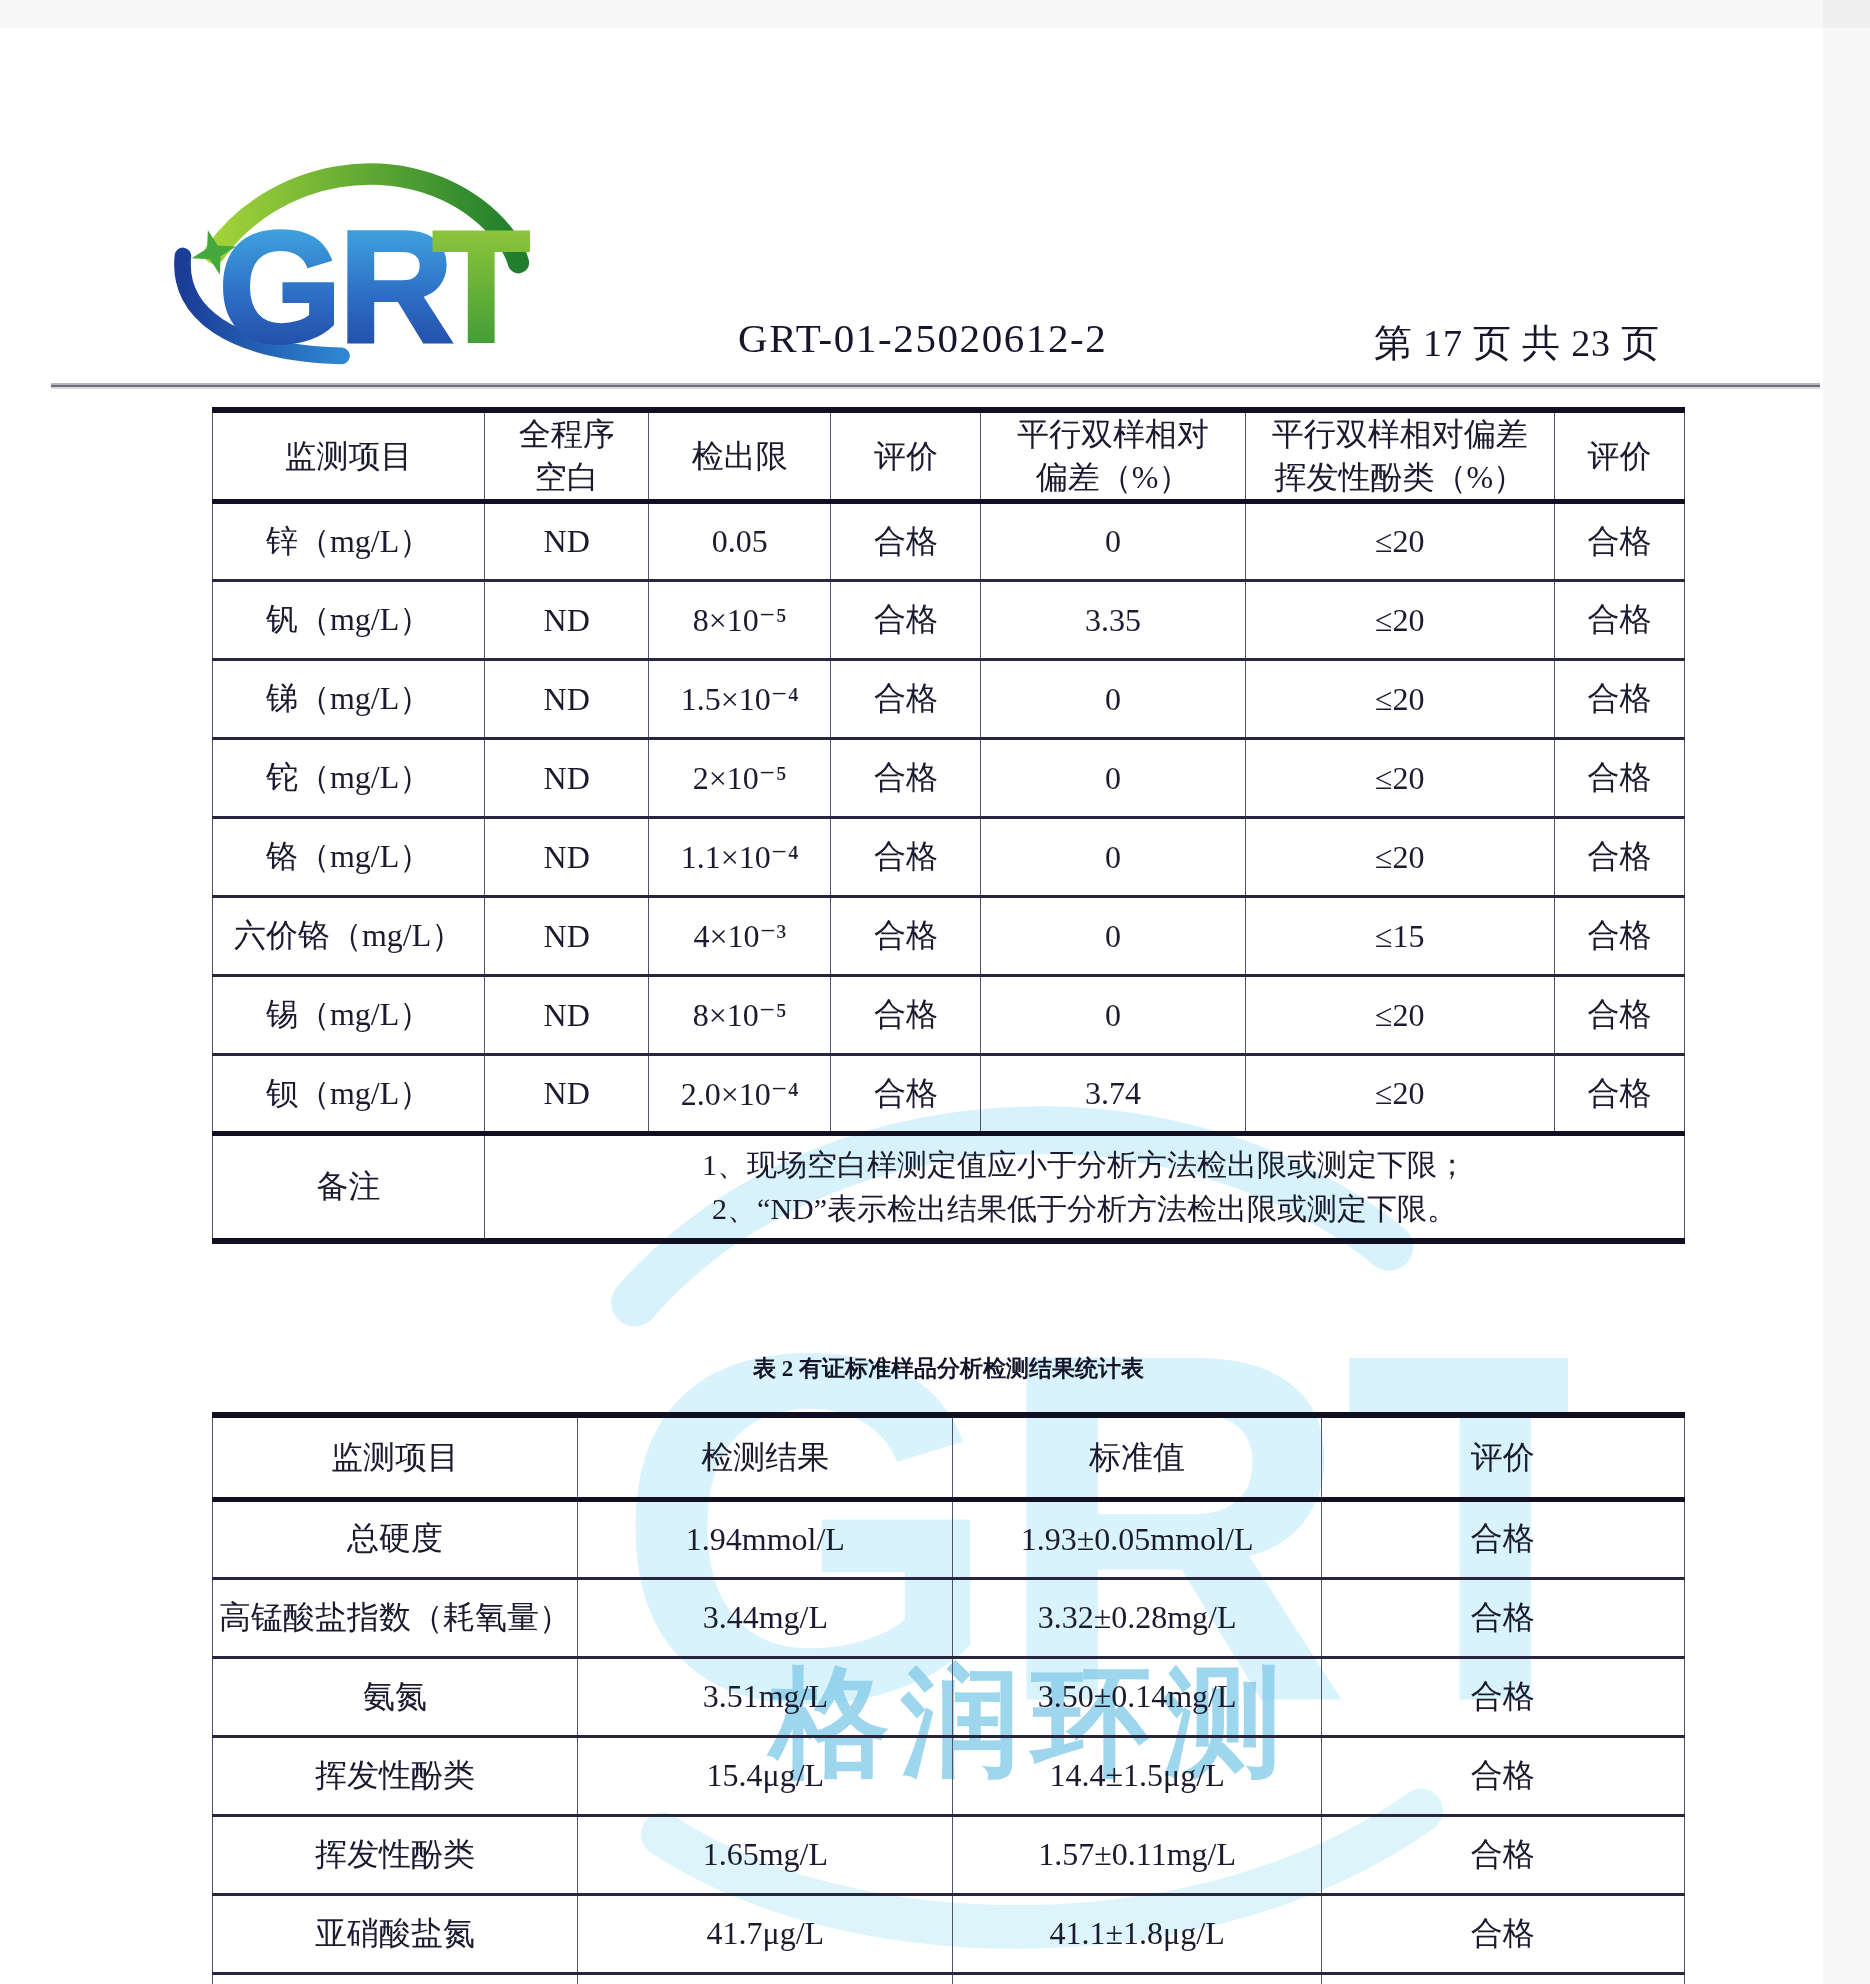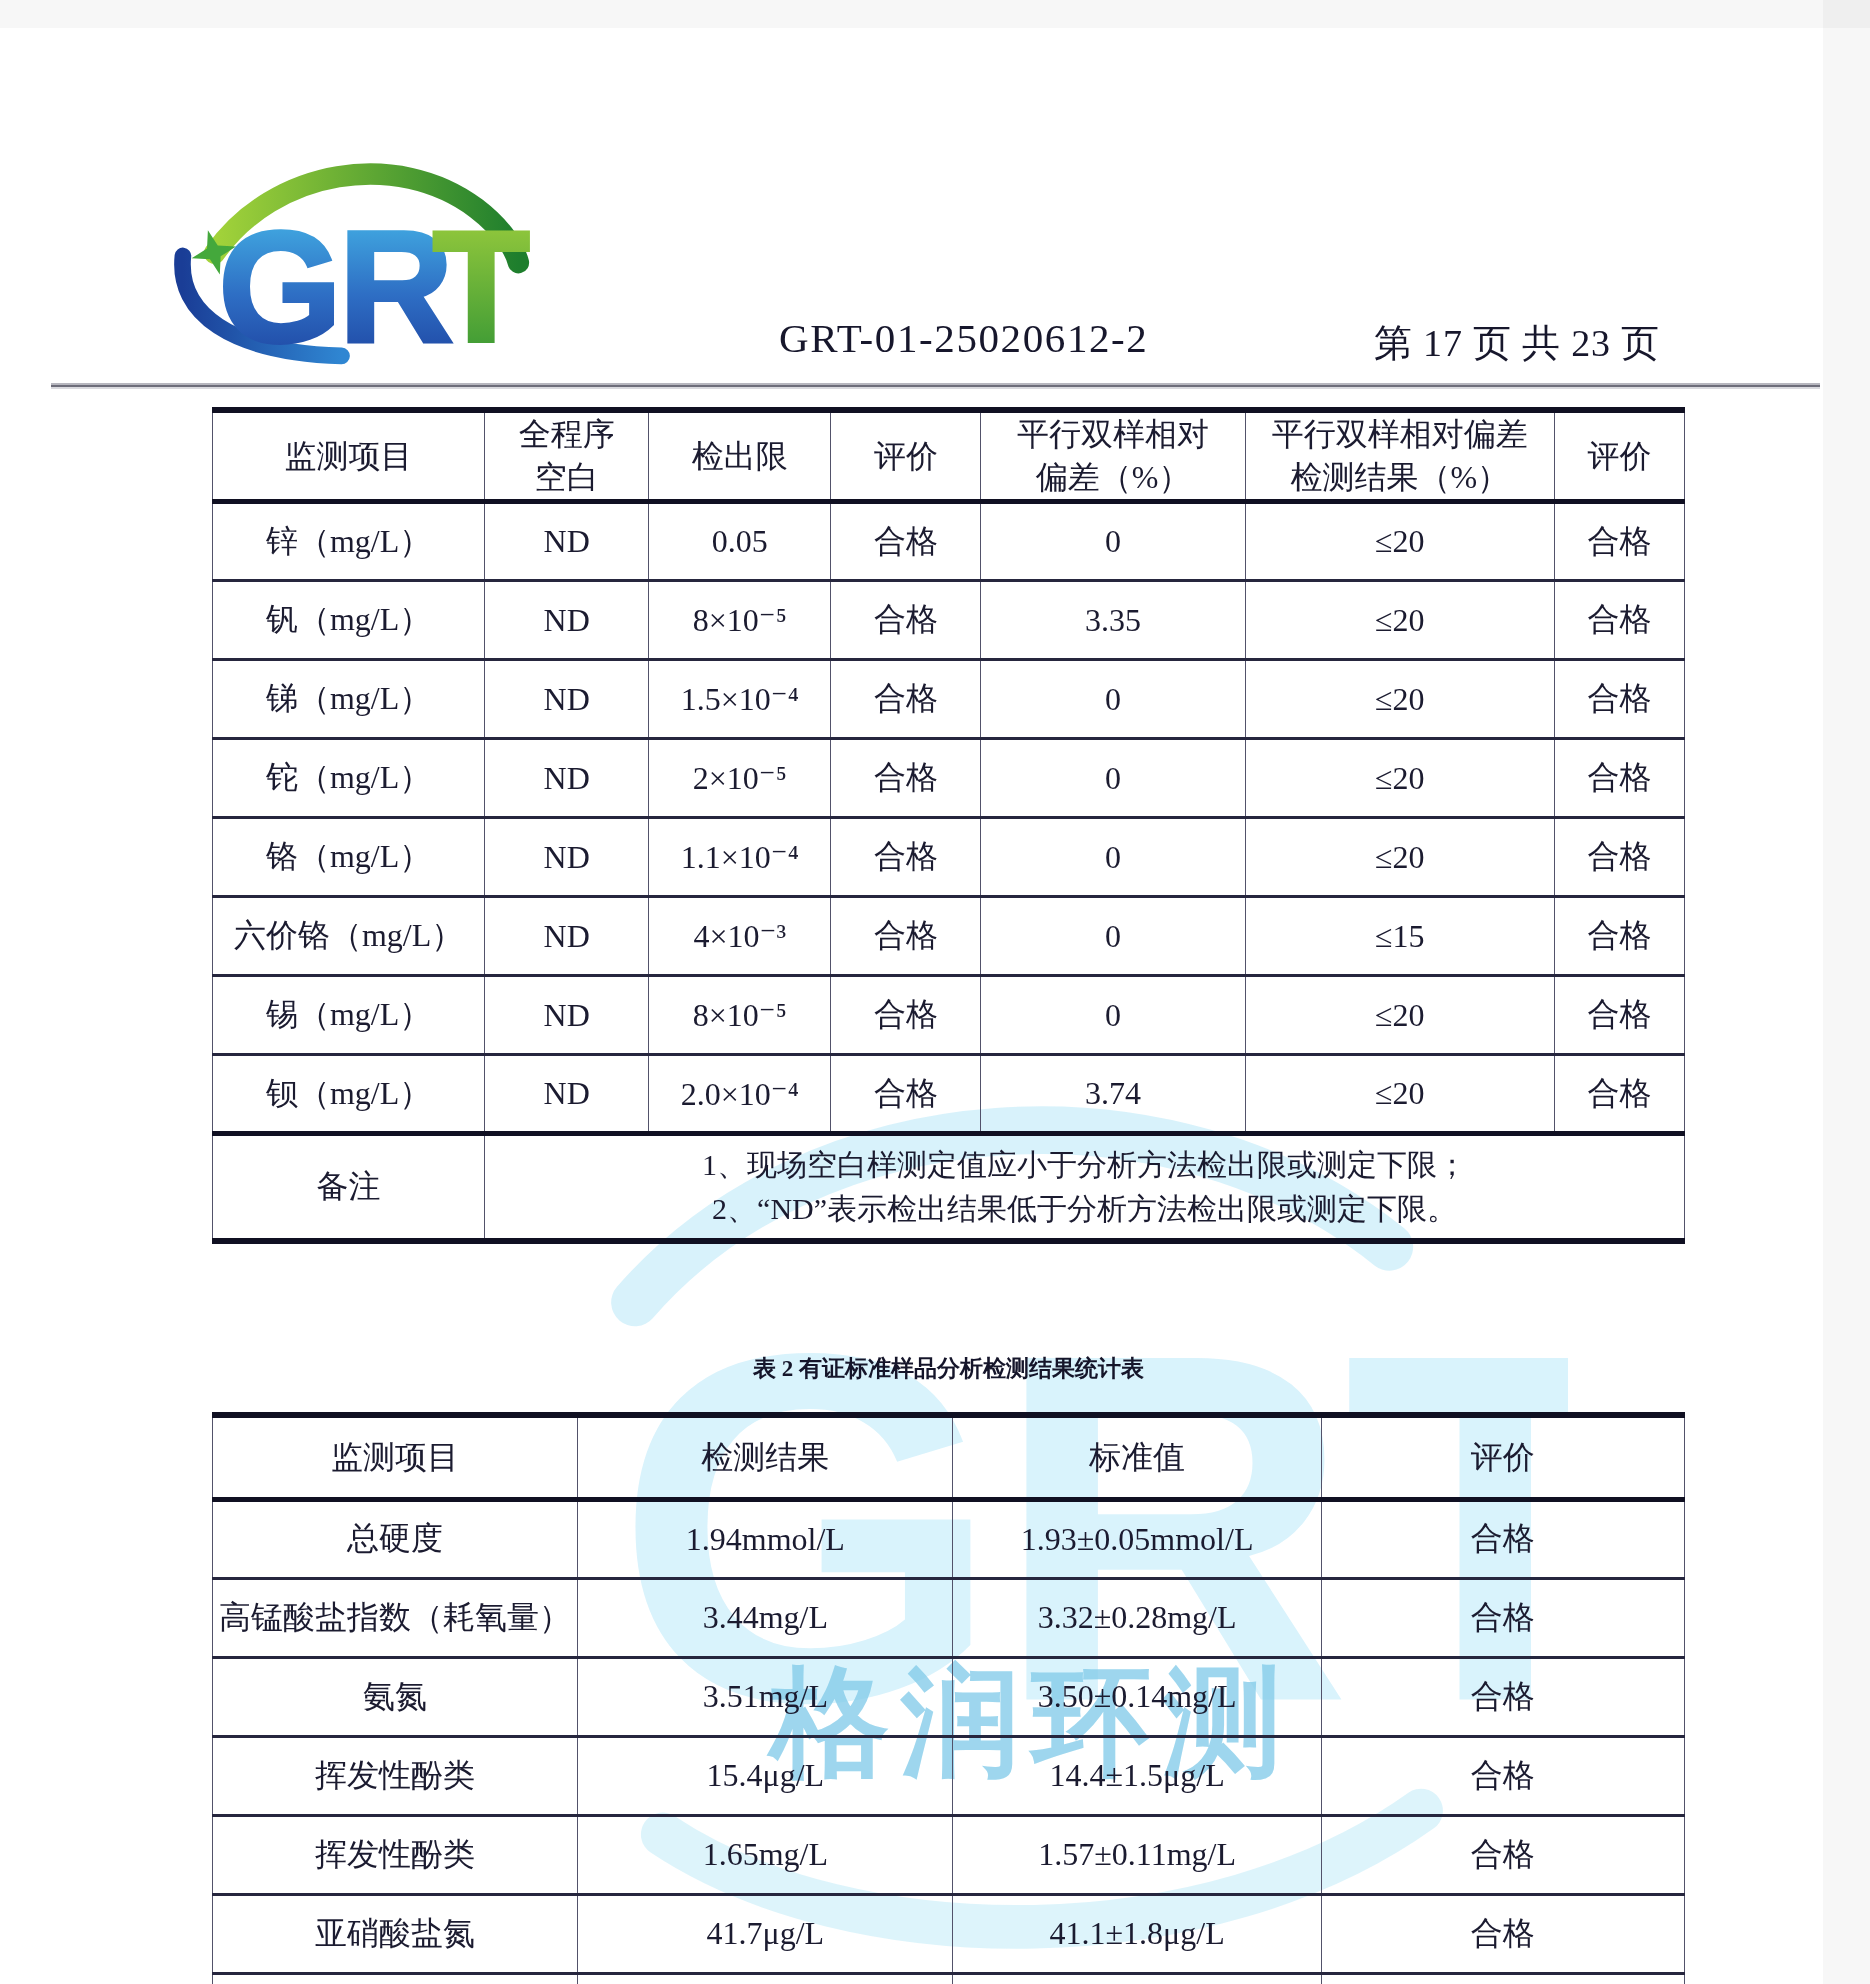--- a/index.html
+++ b/index.html
@@ -19,21 +19,20 @@
   
   .watermark{position:absolute;left:496px;top:945px;width:1072px;height:1092px;pointer-events:none;}
 
   
   .logo{position:absolute;left:155px;top:135px;width:381px;height:230px;}
 
   .doc-number{
     position:absolute;left:738px;top:314px;
     font-size:41px;letter-spacing:1.6px;font-weight:normal;color:#17172c;
     white-space:nowrap;
-    margin-left:41px;
   }
   .page-info{
     position:absolute;left:1374px;top:318px;
     font-size:38px;letter-spacing:0.8px;color:#17172c;white-space:nowrap;text-align:right;
   }
   .rule{position:absolute;left:51px;width:1769px;}
   .rule.header-rule{top:383px;height:6px;
     background:linear-gradient(180deg,#b7b7bf 0 1.6px,#6d6d7a 1.6px 4.4px,#d9d9de 4.4px 6px);}
 
   table{border-collapse:collapse;table-layout:fixed;
@@ -120,21 +119,21 @@
     <thead>
       <tr>
         <td>监测项目</td>
         <td>全程序
 空白</td>
         <td>检出限</td>
         <td>评价</td>
         <td>平行双样相对
 偏差（%）</td>
         <td>平行双样相对偏差
-检测结果（%）</td>
+挥发性酚类（%）</td>
         <td>评价</td>
       </tr>
     </thead>
     <tbody>
 
         <tr>
           <td>锌（mg/L）</td>
           <td>ND</td>
           <td>0.05</td>
           <td>合格</td>

